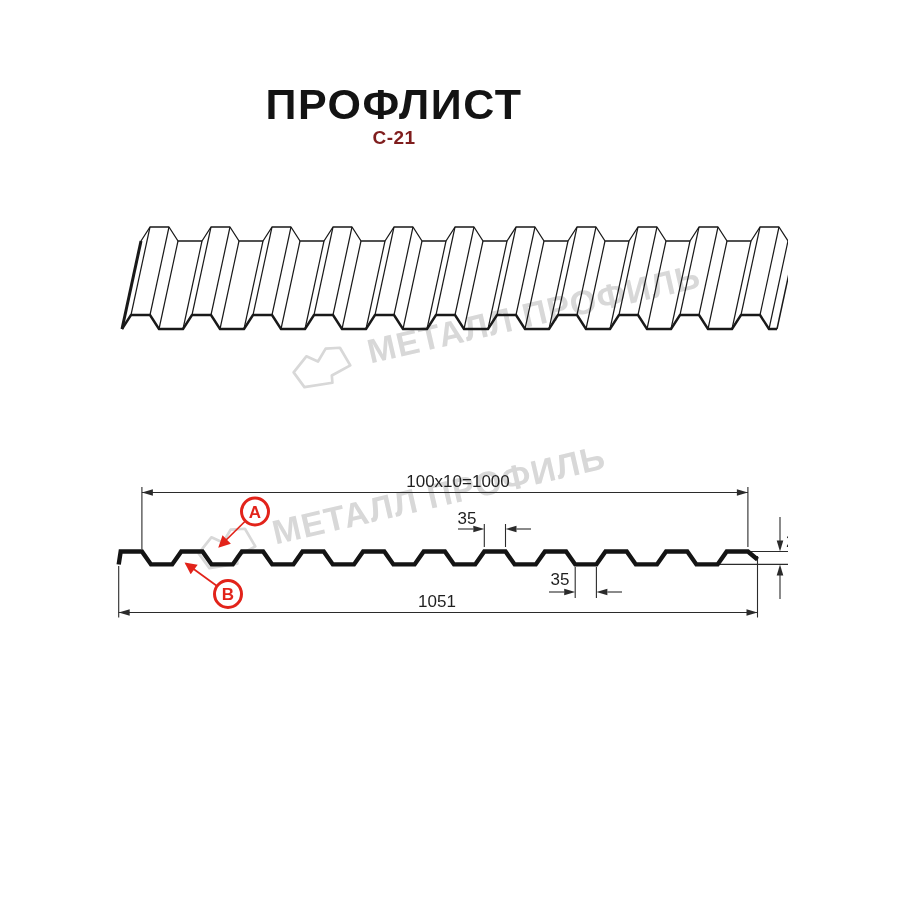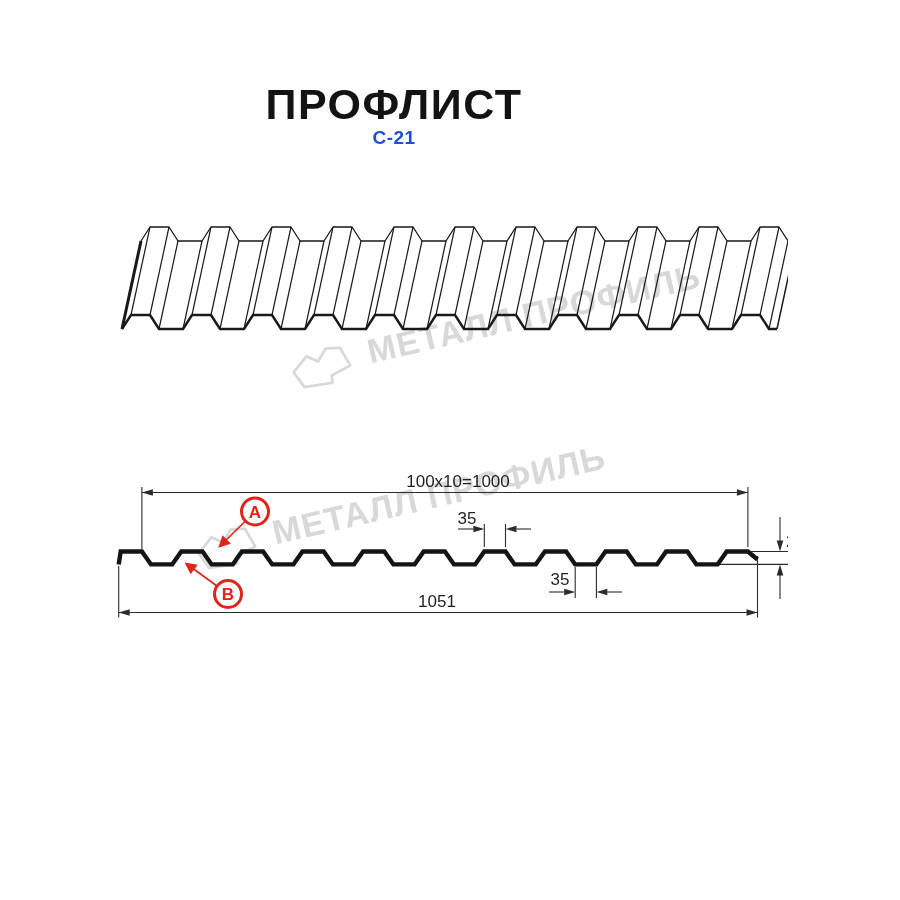--- a/index.html
+++ b/index.html
@@ -1,21 +1,21 @@
 <!DOCTYPE html>
 <html style="--red: #e2231a; --wm: #d8d8d8;"><head>
 <meta charset="utf-8">
 <style>
   html,body{margin:0;padding:0;background:#fff;}
   .page{position:relative;width:788px;height:900px;background:#fff;overflow:hidden;
         font-family:"Liberation Sans",sans-serif;}
   .title{position:absolute;left:0;right:0;top:80px;text-align:center;
          font-weight:700;font-size:43px;letter-spacing:1.5px;color:#131313;}
   .subtitle{position:absolute;left:0;right:0;top:127px;text-align:center;
-         font-weight:700;font-size:19px;letter-spacing:.5px;color:#1d4ed8;}
+         font-weight:700;font-size:19px;letter-spacing:.5px;color:#7f1d1d;}
   .footer-note{position:absolute;left:0;right:0;top:795px;text-align:center;
          font-weight:700;font-size:20px;letter-spacing:.6px;color:#222;}
   .wm{position:absolute;display:flex;align-items:center;gap:9px;
       transform-origin:0 50%;color:var(--wm,#d8d8d8);}
   .wm1{left:289px;top:343px;transform:rotate(-13deg);}
   .wm2{left:194px;top:524px;transform:rotate(-13deg);}
   .wm-text{font-weight:700;font-size:34px;letter-spacing:1px;white-space:nowrap;}
   .wm-logo{transform:translateY(6px);}
   .wm-logo path{fill:none;stroke:var(--wm,#d8d8d8);stroke-width:3;stroke-linejoin:round;}
   #drawing{position:absolute;left:0;top:0;}

